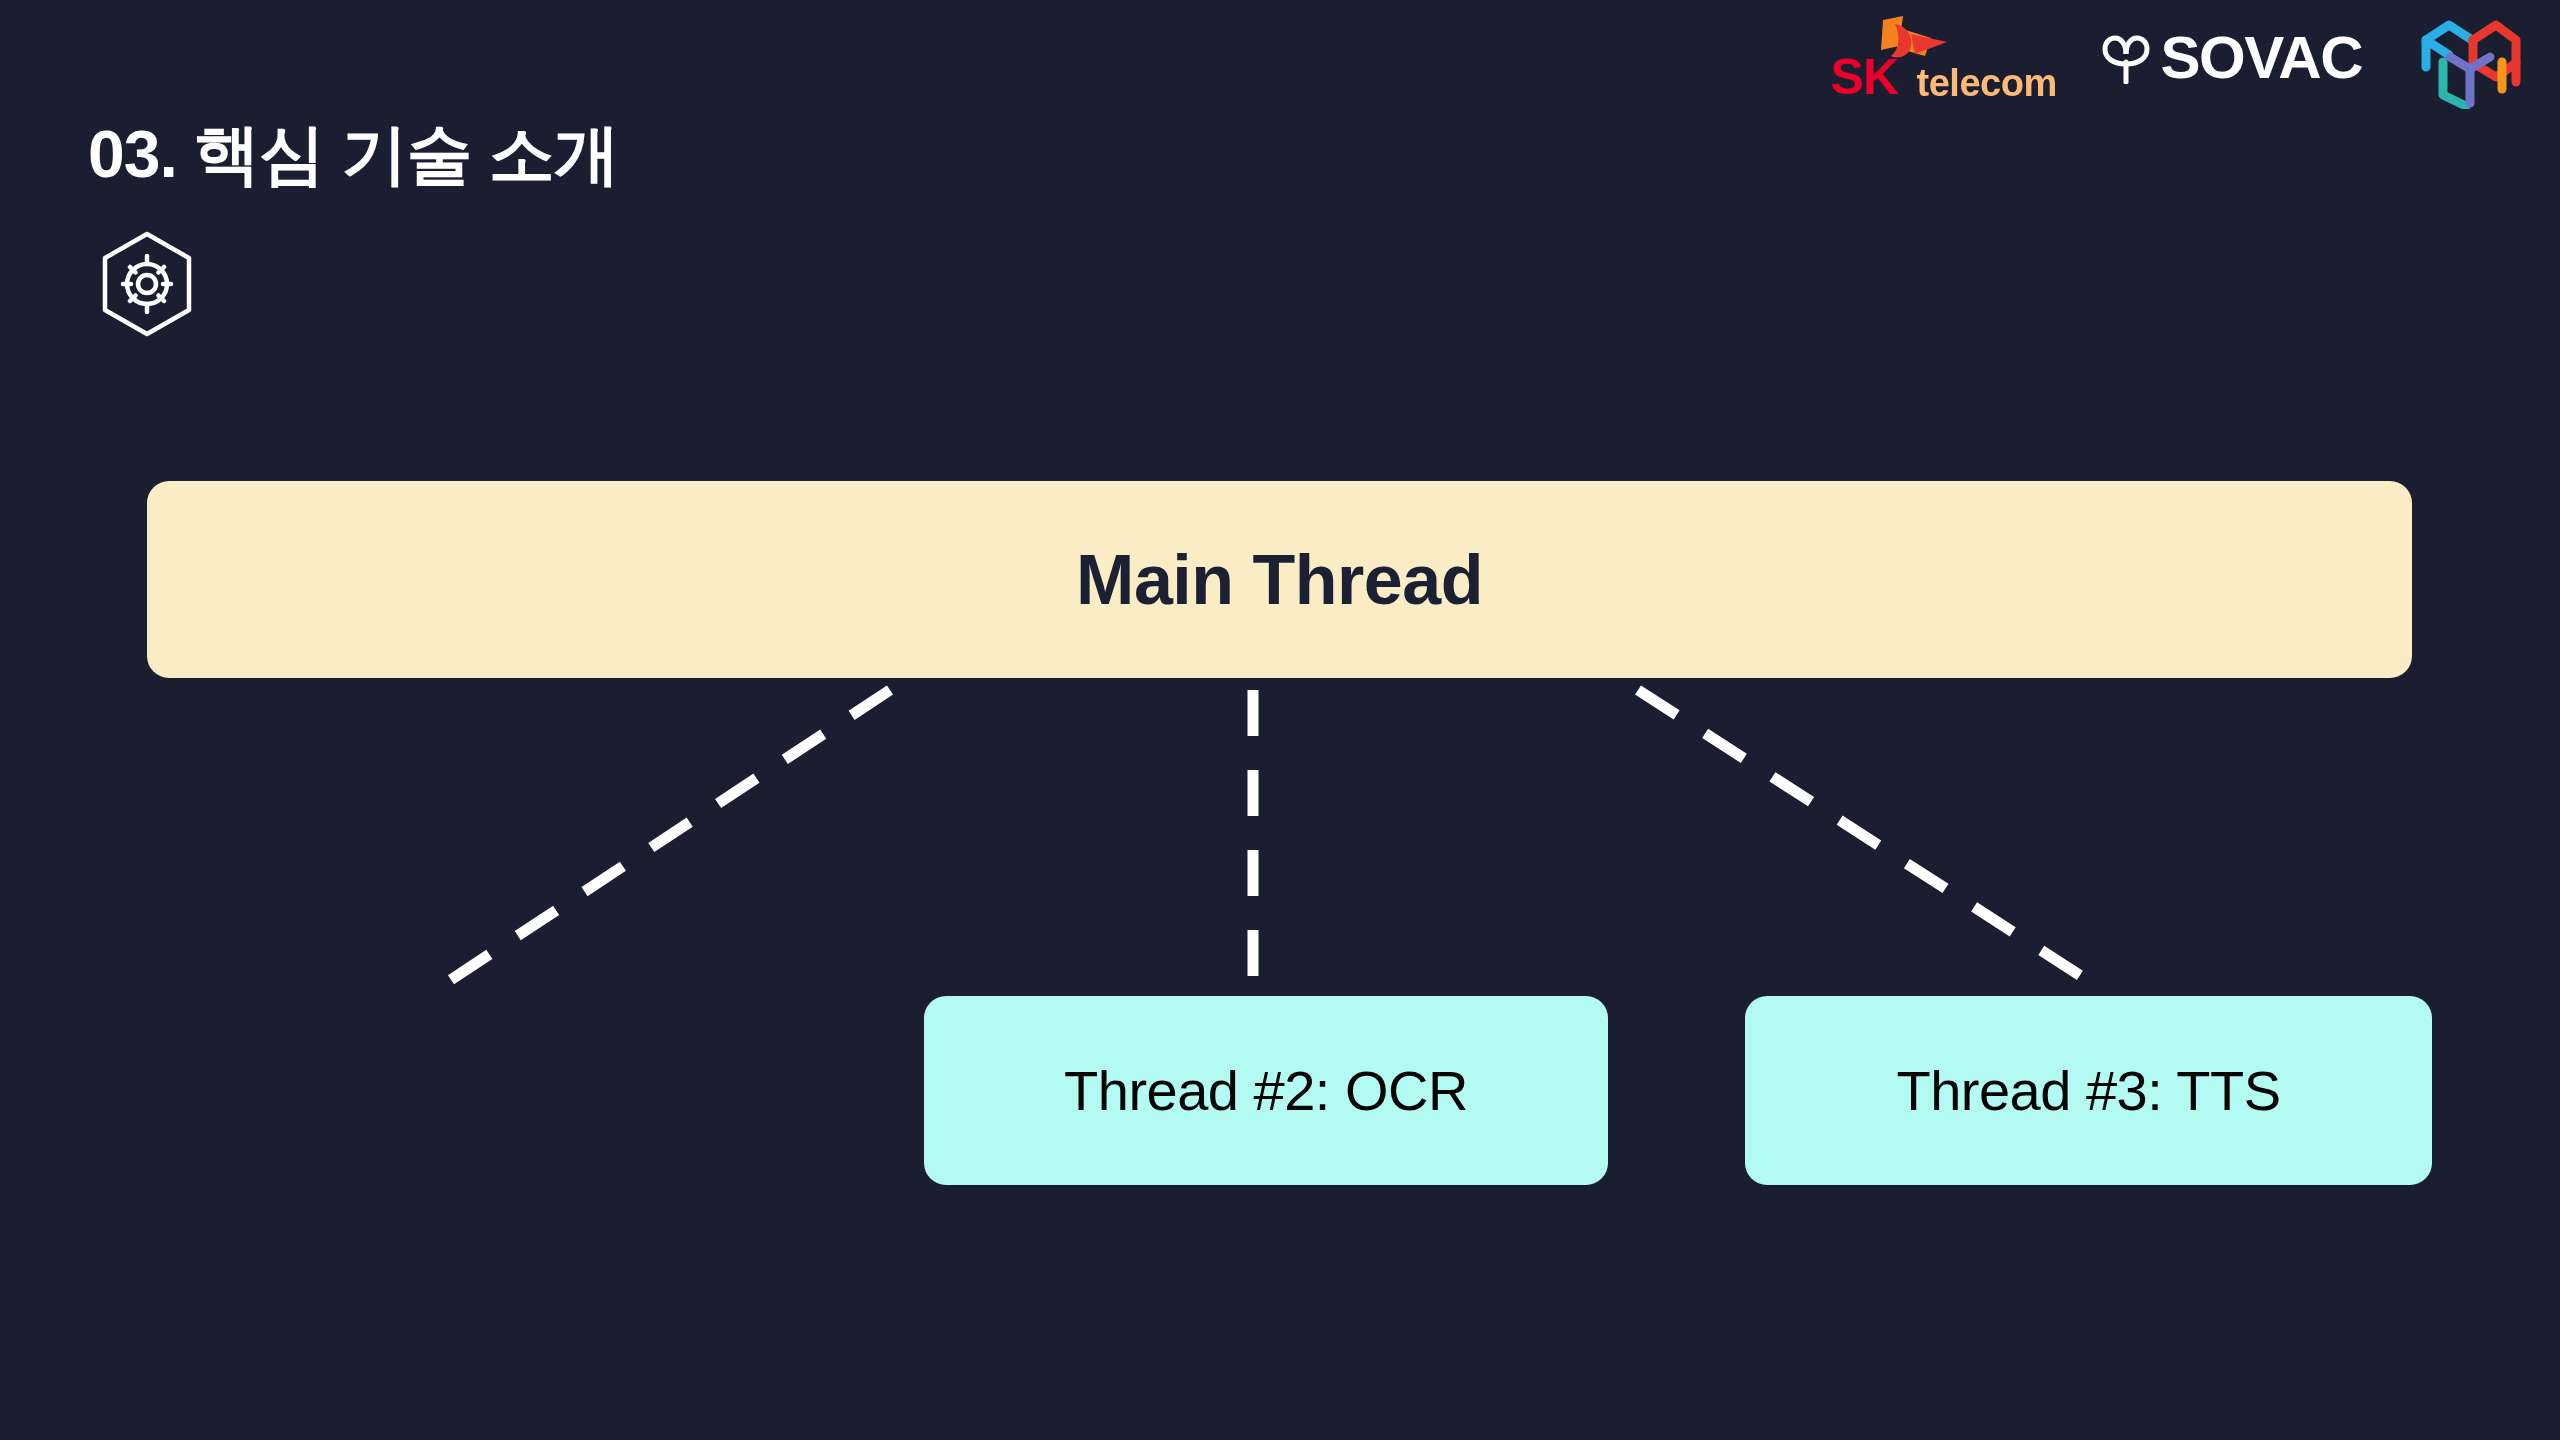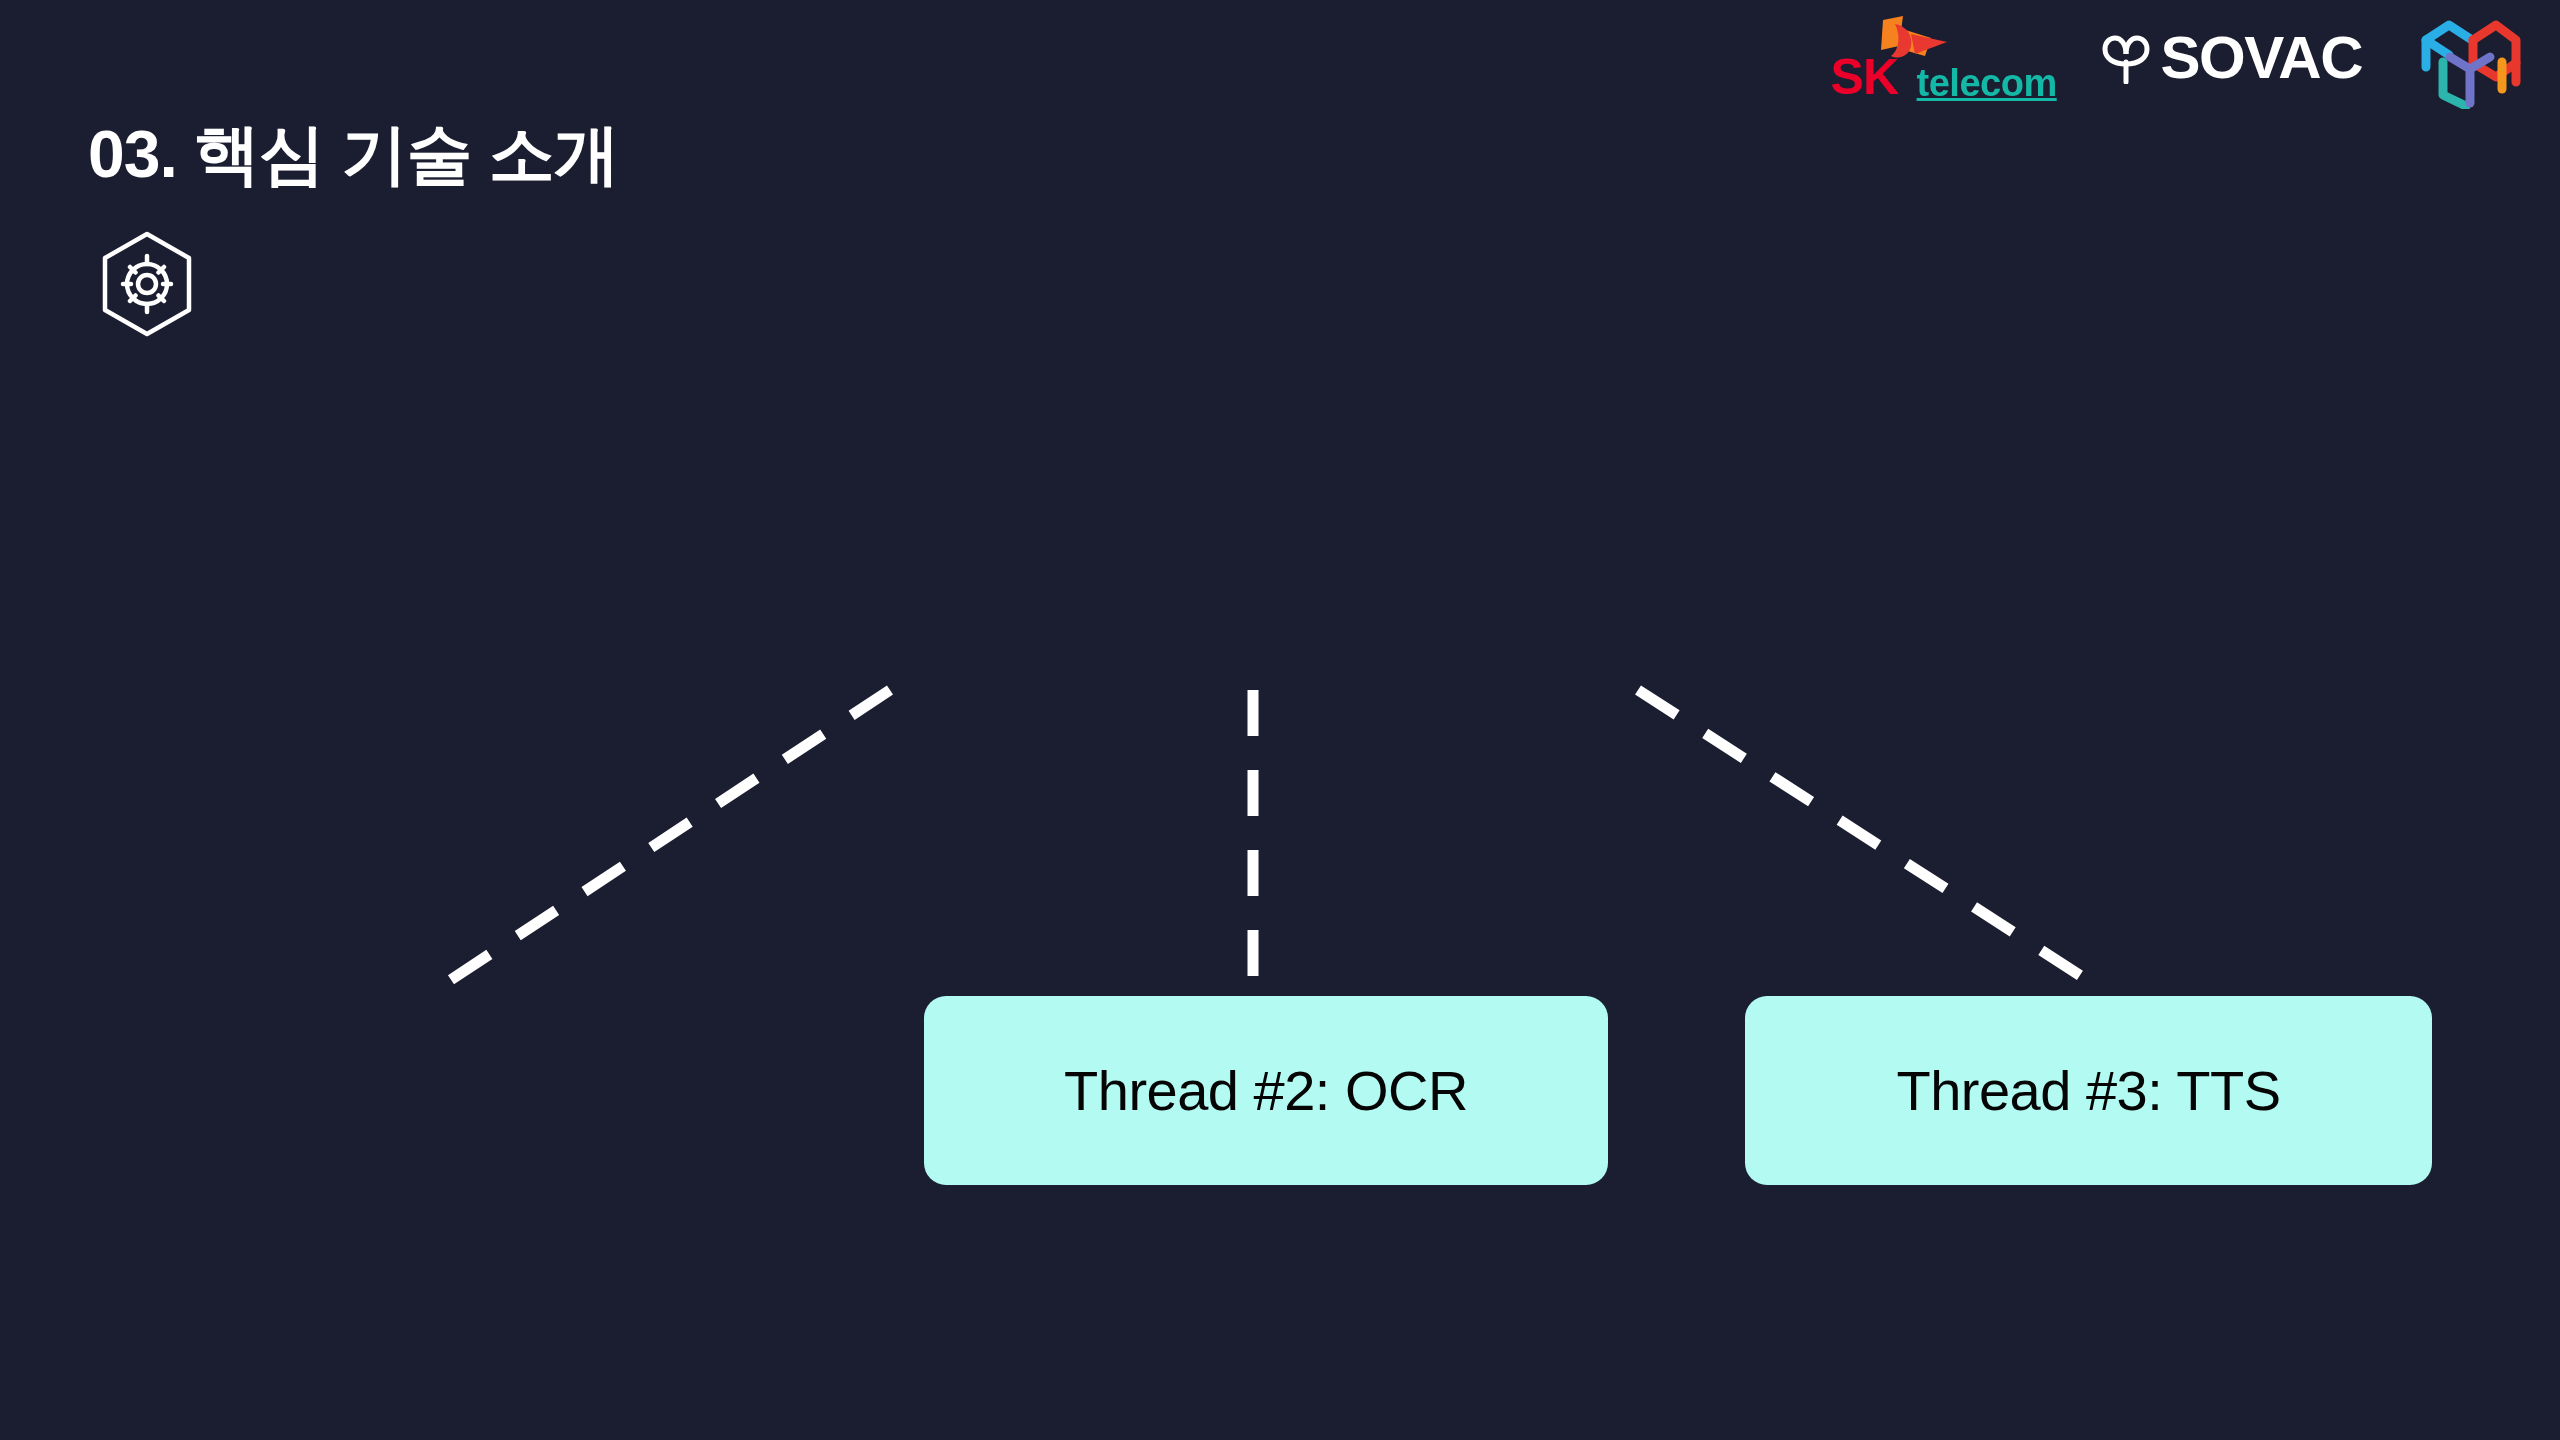--- a/index.html
+++ b/index.html
@@ -34,23 +34,22 @@
   }
   .logo-sk .sk-word {
     position:absolute; left:0; top:38px;
     font-size:50px; font-weight:bold;
     color:#ea0029; letter-spacing:-1px;
     line-height:50px;
   }
   .logo-sk .sk-tele {
     position:absolute; left:86px; top:50px;
     font-size:38px; font-weight:bold;
-    color:#14b8a6; letter-spacing:-0.5px;
+    color:#fdba74; letter-spacing:-0.5px;
     line-height:38px;
-    text-decoration:underline;
   }
   .logo-sovac {
     display:flex; align-items:center; gap:8px;
     height:60px;
   }
   .logo-sovac .sovac-word {
     font-size:60px; font-weight:bold; color:#ffffff;
     letter-spacing:-1.5px; line-height:46px;
   }
   .logo-cube { width:104px; height:102px; }
@@ -179,20 +178,23 @@
   </div>
 
   <div class="diagram">
 
     <svg class="connectors" viewBox="0 0 2560 1440">
       <line x1="890" y1="690" x2="443" y2="985" stroke="#ffffff" stroke-width="11" stroke-dasharray="46 34"></line>
       <line x1="1253" y1="690" x2="1253" y2="985" stroke="#ffffff" stroke-width="11" stroke-dasharray="46 34"></line>
       <line x1="1638" y1="690" x2="2095" y2="985" stroke="#ffffff" stroke-width="11" stroke-dasharray="46 34"></line>
     </svg>
 
+    <div class="node node-main">
+      <span class="node-label">Main Thread</span>
+    </div>
 
 
     <div class="node node-child child-2">
       <span class="node-label">Thread #2: OCR</span>
     </div>
 
     <div class="node node-child child-3">
       <span class="node-label">Thread #3: TTS</span>
     </div>
 

